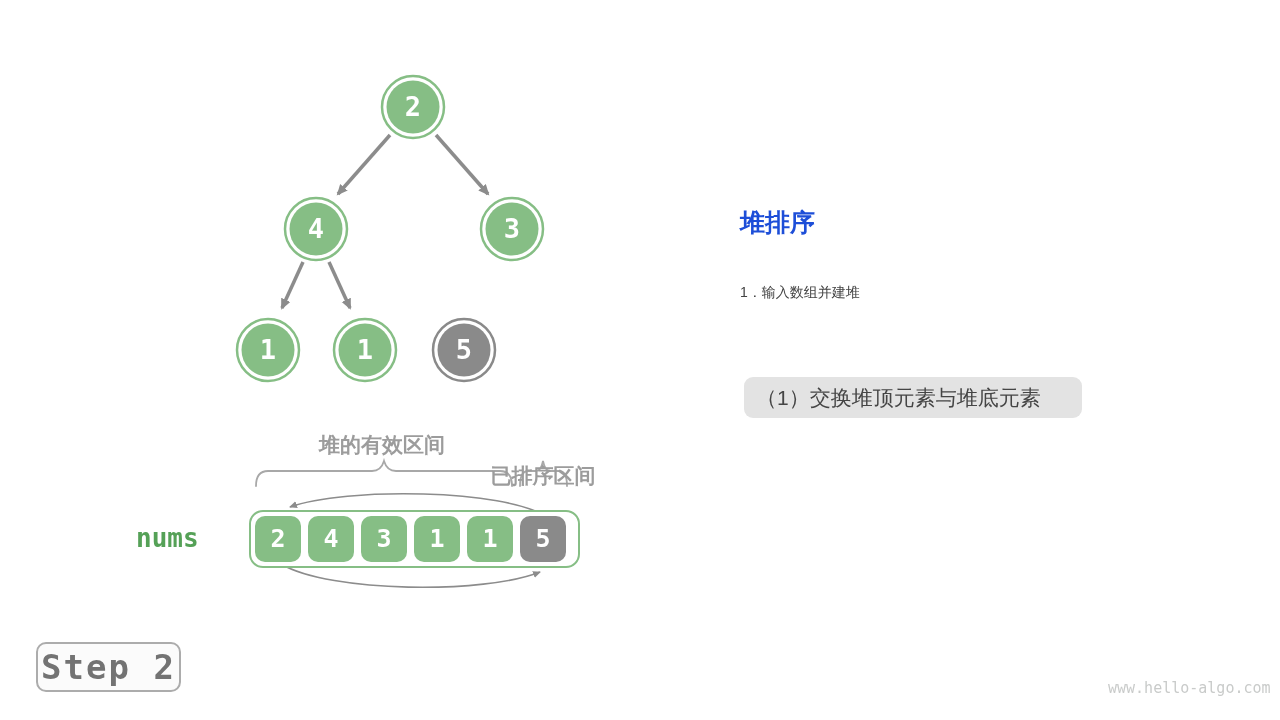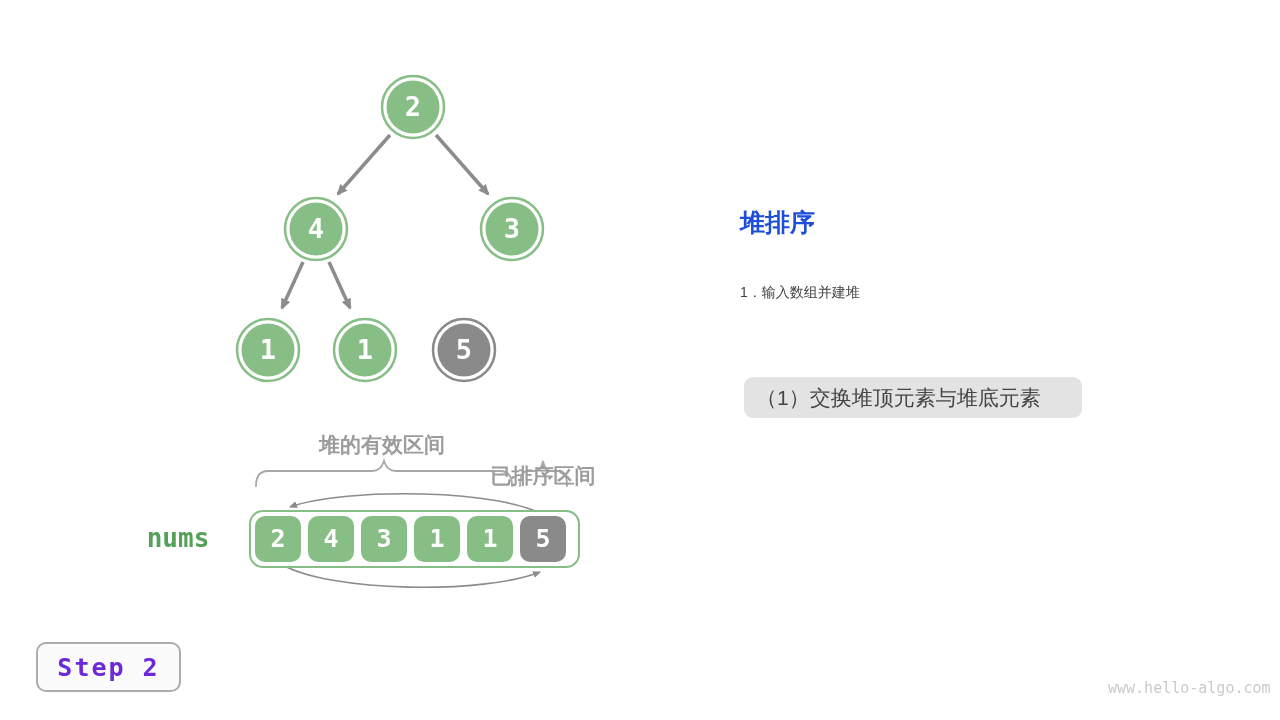--- a/index.html
+++ b/index.html
@@ -11,21 +11,21 @@
   .node-text{fill:#ffffff;font-family:"DejaVu Sans Mono",monospace;font-weight:bold;
              font-size:27px;text-anchor:middle;}
 
   
   .region-label{position:absolute;font-size:21px;font-weight:bold;color:#9c9c9c;
                 text-align:center;white-space:nowrap;}
   .region-label.heap{left:282px;top:431px;width:200px;}
   .region-label.sorted{left:463px;top:431px;width:160px;margin-top:31px;}
 
   
-  .nums-label{position:absolute;left:136px;top:523px;width:84px;text-align:center;
+  .nums-label{position:absolute;left:136px;top:523px;width:84px;text-align:left;
               font-family:"DejaVu Sans Mono",monospace;font-weight:bold;font-size:26px;
               color:#55a157;}
 
   
   .array-box{position:absolute;left:249px;top:510px;width:319px;height:54px;
              border:2px solid #86be85;border-radius:14px;background:#ffffff;
              display:flex;align-items:center;gap:7px;padding:0 4px;box-sizing:content-box;}
   .cell{width:46px;height:46px;border-radius:10px;background:#86be85;color:#ffffff;
         font-family:"DejaVu Sans Mono",monospace;font-weight:bold;font-size:25px;
         line-height:46px;text-align:center;}
@@ -38,22 +38,22 @@
   .panel-step.s1{top:284px;}
   .panel-step.s2{top:335px;}
   .panel-substep{position:absolute;left:744px;top:377px;width:326px;height:41px;
                  background:#e3e3e3;border-radius:9px;font-size:21px;color:#454545;
                  line-height:41px;padding-left:12px;white-space:nowrap;}
 
   
   .step-box{position:absolute;left:36px;top:642px;width:141px;height:46px;
             border:2px solid #acacac;border-radius:10px;background:#fbfbfb;
             display:flex;align-items:center;justify-content:center;}
-  .step-box span{font-family:"DejaVu Sans Mono",monospace;font-weight:bold;font-size:25px;
-                 color:#6d28d9;letter-spacing:2px;}
+  .step-box span{font-family:"DejaVu Sans Mono",monospace;font-weight:bold;font-size:34px;
+                 color:#737373;letter-spacing:2px;}
 
   
   .watermark{position:absolute;left:1108px;top:679px;font-family:"DejaVu Sans Mono",monospace;
              font-size:15px;color:#c9cbca;}
 </style>
 </head>
 <body>
 
 <div class="canvas">
 

